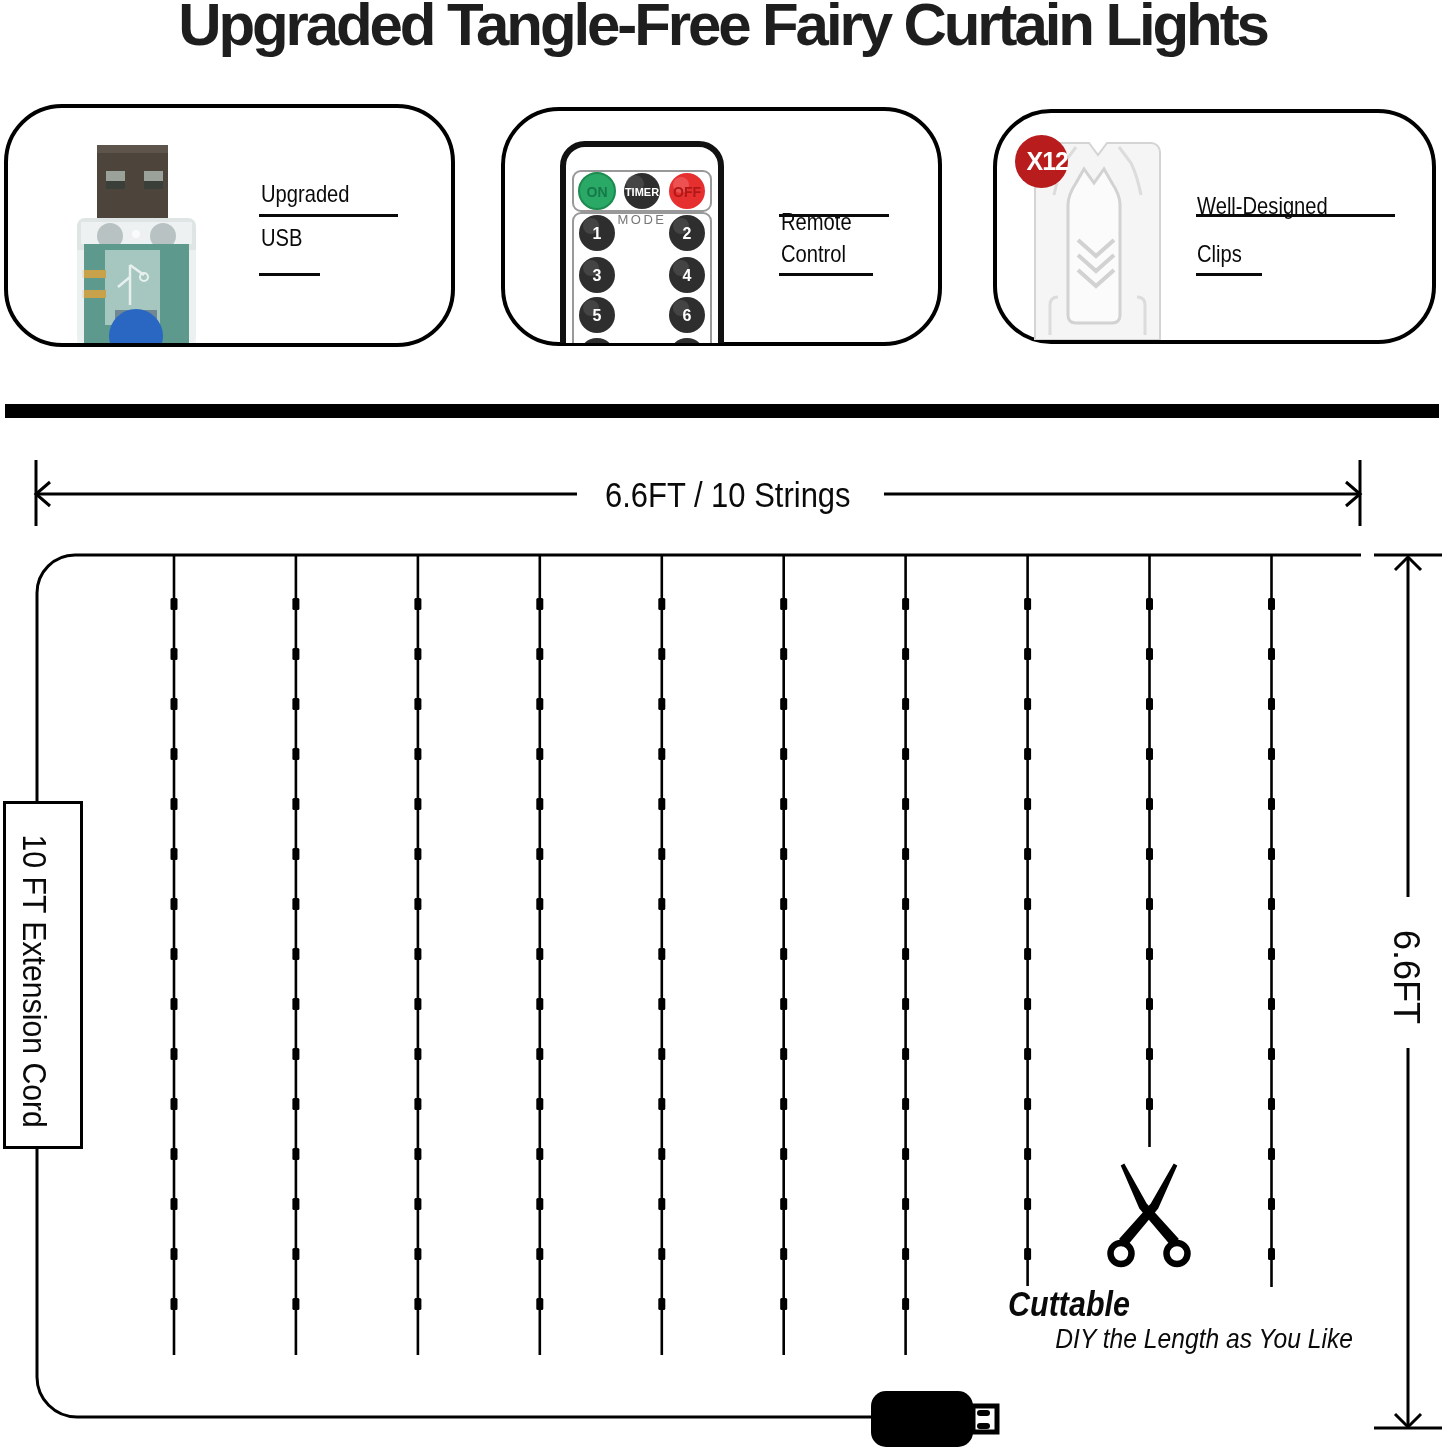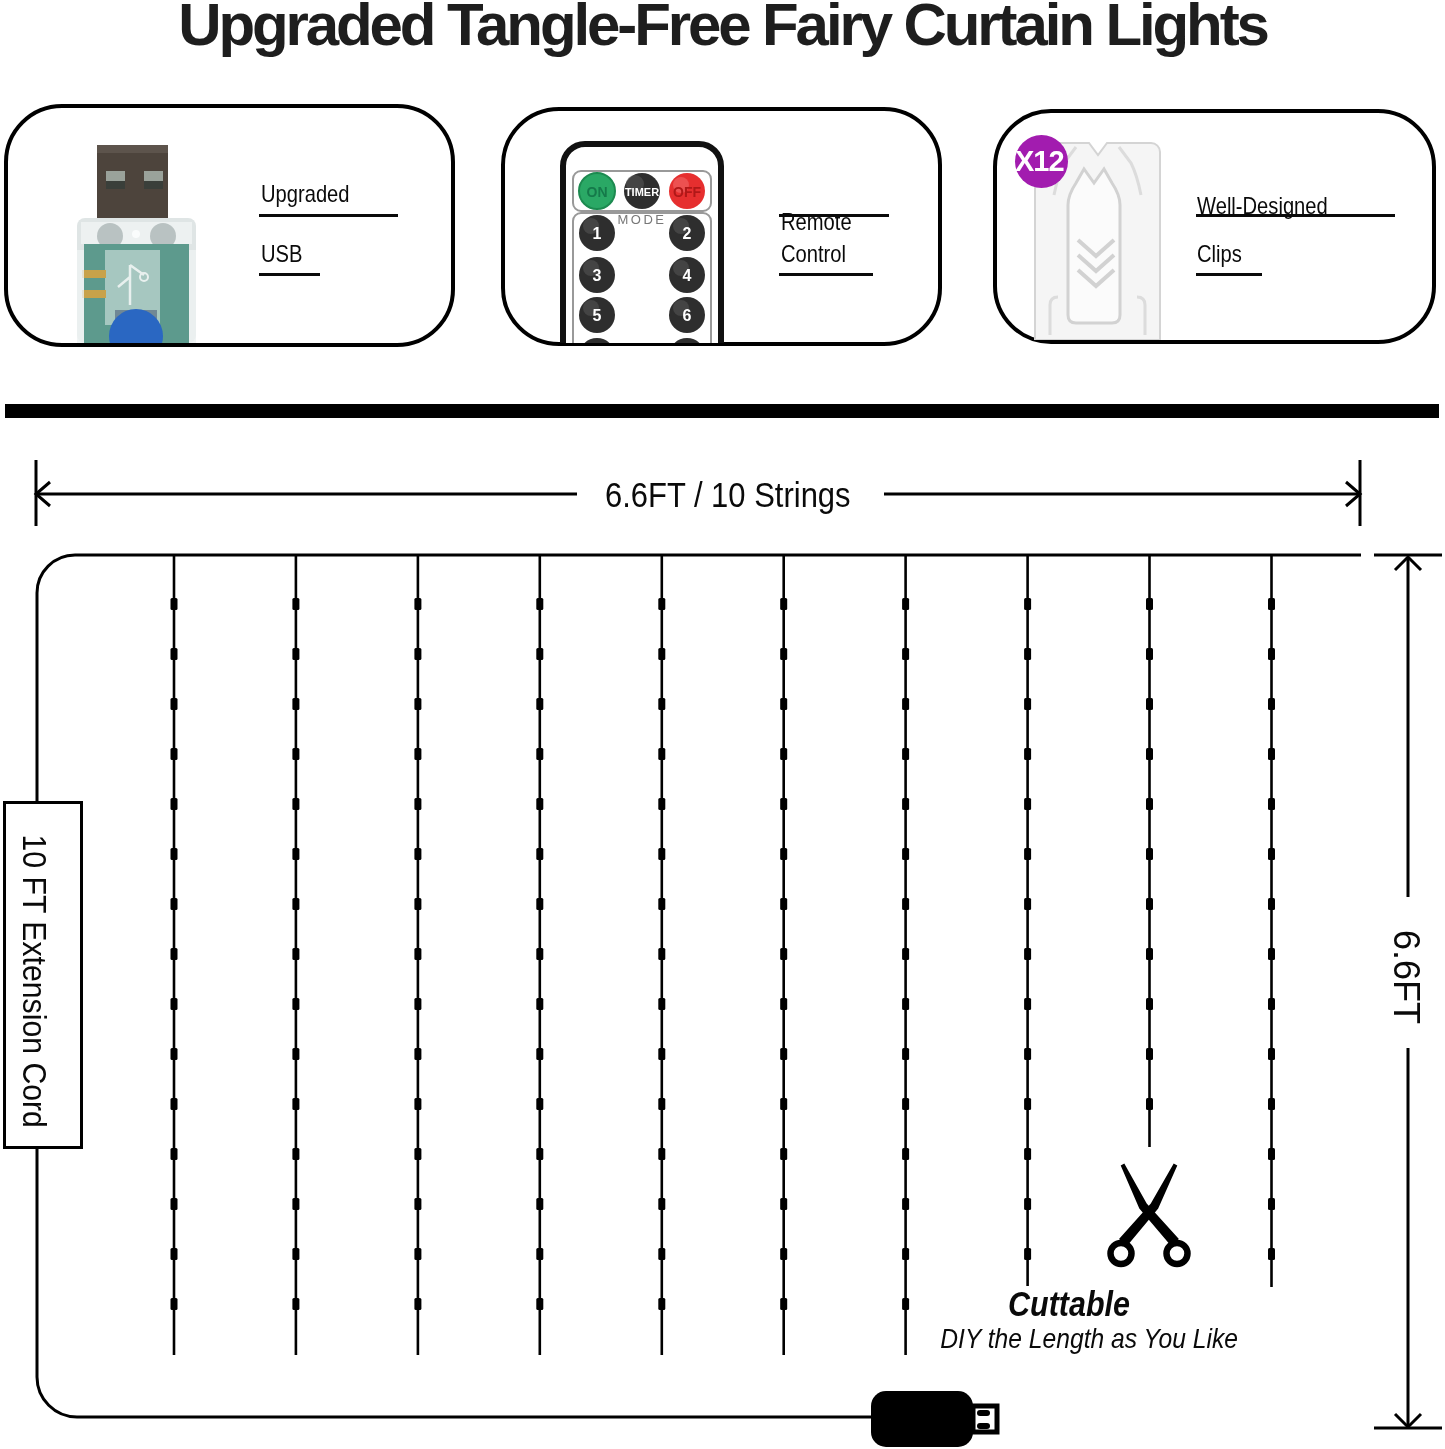--- a/index.html
+++ b/index.html
@@ -38,21 +38,21 @@
 <circle cx="84" cy="137" r="4" fill="none" stroke="#e8f0ee" stroke-width="2"></circle>
 <rect x="55" y="170" width="42" height="20" fill="#3a4a6a" opacity="0.5"></rect>
 <circle cx="76" cy="196" r="27" fill="#2a67c2"></circle>
 <rect x="17" y="110" width="7" height="93" fill="#eef2f2" opacity="0.8"></rect>
 <rect x="129" y="110" width="7" height="93" fill="#eef2f2" opacity="0.8"></rect>
 </g>
 </svg>
 
 <div class="lt" style="left:261px;top:180px;"><span>Upgraded</span></div>
 <div class="ul" style="left:259px;top:214px;width:139px;"></div>
-<div class="lt" style="left:261px;top:240px;"><span>USB</span></div>
+<div class="lt" style="left:261px;top:224px;"><span>USB</span></div>
 <div class="ul" style="left:259px;top:273px;width:61px;"></div>
 
 <div class="fbox" style="left:501px;top:107px;width:441px;height:239px;"></div>
 
 <svg class="abs" style="left:555px;top:140px;" width="180" height="203" viewBox="0 0 180 203">
 <g>
 <rect x="8" y="4" width="158" height="240" rx="22" fill="#fff" stroke="#111" stroke-width="6"></rect>
 <rect x="18" y="31" width="138" height="40" rx="8" fill="#fff" stroke="#999" stroke-width="2"></rect>
 <circle cx="42" cy="51" r="18" fill="#2aa865"></circle>
 <circle cx="42" cy="51" r="18" fill="none" stroke="#1d8a50" stroke-width="2"></circle>
@@ -100,21 +100,21 @@
 <svg class="abs" style="left:1030px;top:135px;" width="135" height="205" viewBox="0 0 135 205">
 <g>
 <path d="M14 8 h45 l9 12 9 -12 h44 a9 9 0 0 1 9 9 v188 h-125 v-188 a9 9 0 0 1 9 -9 z" fill="#f5f5f5" stroke="#d4d4d4" stroke-width="2"></path>
 <path d="M24 60 q4 -20 10 -32 l12 -16 M111 60 q-4 -20 -10 -32 l-12 -16" fill="none" stroke="#dcdcdc" stroke-width="3"></path>
 <path d="M38 180 v-110 q0 -10 8 -22 l8 -14 10 14 10 -14 8 14 q8 12 8 22 v110 q0 8 -8 8 h-36 q-8 0 -8 -8 z" fill="#fbfbfb" stroke="#d2d2d2" stroke-width="3"></path>
 <path d="M48 120 l18 16 18 -16 M48 135 l18 16 18 -16 M48 105 l18 16 18 -16" fill="none" stroke="#d2d2d2" stroke-width="4"></path>
 <path d="M20 200 v-30 q0 -8 8 -8 M115 200 v-30 q0 -8 -8 -8" fill="none" stroke="#dcdcdc" stroke-width="3"></path>
 </g>
 </svg>
 
-<div class="abs" style="left:1015px;top:135px;width:53px;height:53px;border-radius:50%;background:#a21caf;color:#fff;font-weight:bold;font-size:29px;text-align:left;line-height:53px;letter-spacing:-1px;">X12</div>
+<div class="abs" style="left:1015px;top:135px;width:53px;height:53px;border-radius:50%;background:#b91c1c;color:#fff;font-weight:bold;font-size:25px;text-align:right;line-height:53px;letter-spacing:-1px;">X12</div>
 
 <div class="lt" style="left:1197px;top:192px;"><span>Well-Designed</span></div>
 <div class="ul" style="left:1196px;top:214px;width:199px;"></div>
 <div class="lt" style="left:1197px;top:240px;"><span>Clips</span></div>
 <div class="ul" style="left:1196px;top:273px;width:66px;"></div>
 
 <div class="abs" style="left:5px;top:404px;width:1434px;height:14px;background:#000;"></div>
 
 <svg class="abs" style="left:0;top:440px;" width="1445" height="1009" viewBox="0 440 1445 1009">
 
@@ -319,13 +319,13 @@
 <div class="abs" style="left:5px;top:475px;width:1445px;text-align:center;font-size:35px;color:#0a0a0a;white-space:nowrap;"><span style="display:inline-block;transform:scaleX(0.885);">6.6FT / 10 Strings</span></div>
 
 <div class="abs" style="left:3px;top:801px;width:80px;height:348px;border:3px solid #000;box-sizing:border-box;background:#fff;"></div>
 
 <div class="abs" style="left:-140px;top:961px;width:348px;height:40px;text-align:center;line-height:40px;font-size:33px;color:#0a0a0a;transform:rotate(90deg);white-space:nowrap;"><span style="display:inline-block;transform:scaleX(0.916);">10 FT Extension Cord</span></div>
 
 <div class="abs" style="left:1358px;top:957px;width:96px;height:40px;text-align:center;line-height:40px;font-size:36px;color:#0a0a0a;transform:rotate(90deg);white-space:nowrap;">6.6FT</div>
 
 <div class="abs" style="left:999px;top:1284px;width:290px;font-size:35px;font-weight:bold;font-style:italic;color:#0a0a0a;white-space:nowrap;"><span style="display:inline-block;transform:scaleX(0.87);">Cuttable</span></div>
 
-<div class="abs" style="left:920px;top:1323px;width:453px;text-align:left;font-size:28px;font-style:italic;color:#0a0a0a;white-space:nowrap;"><span style="display:inline-block;transform:scaleX(0.88);">DIY the Length as You Like</span></div>
+<div class="abs" style="left:920px;top:1323px;width:453px;text-align:right;font-size:28px;font-style:italic;color:#0a0a0a;white-space:nowrap;"><span style="display:inline-block;transform:scaleX(0.88);">DIY the Length as You Like</span></div>
 
 </body></html>

